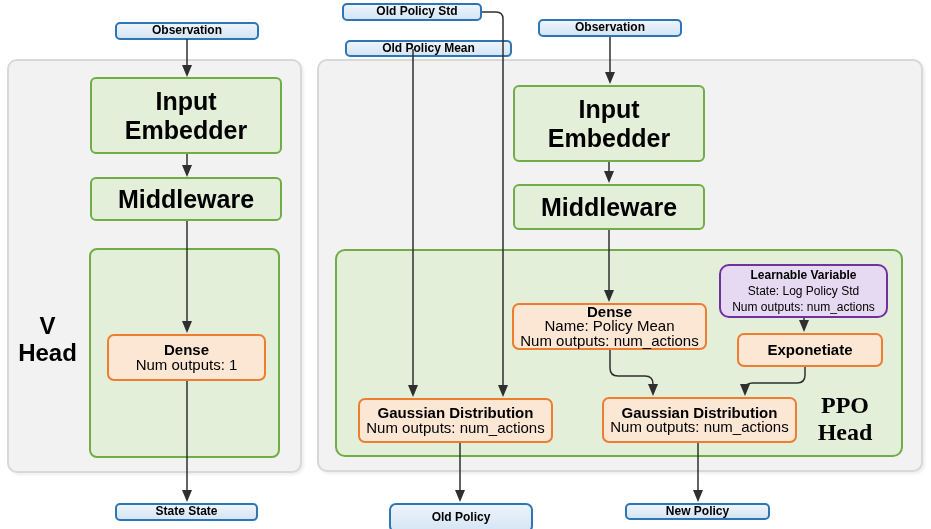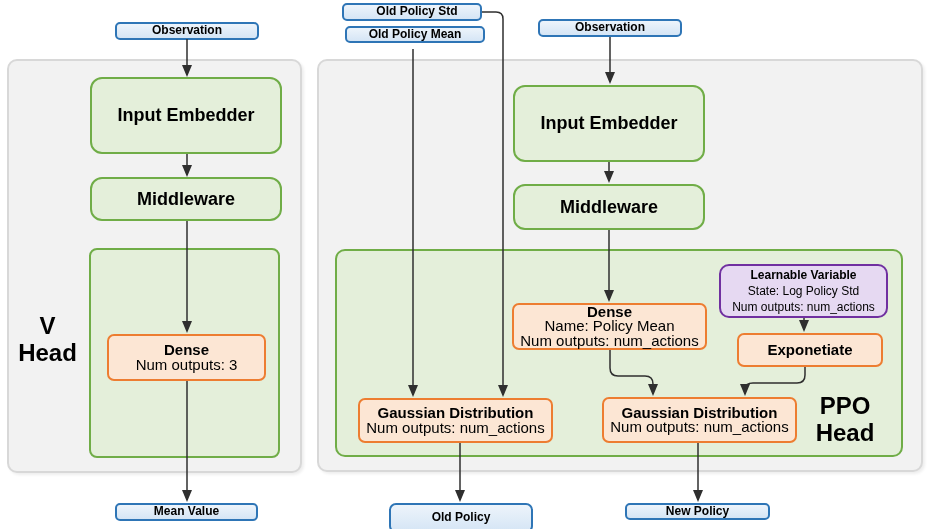--- a/index.html
+++ b/index.html
@@ -15,21 +15,21 @@
     text-align:center;line-height:1.15;
   }
   .blue-label{
     background:linear-gradient(180deg,#edf4fb 0%,var(--blue_fill,#d5e5f5) 100%);
     border:2px solid var(--blue_border,#2e75b6);
     border-radius:5px;font-weight:bold;font-size:12px;color:var(--text_color,#000);
   }
   .green-box{
     background:var(--green_fill,#e4efda);
     border:2px solid var(--green_border,#70ad47);
-    border-radius:12px;font-weight:bold;font-size:18px;
+    border-radius:6px;font-weight:bold;font-size:25px;
   }
   .green-container{
     background:var(--green_fill,#e4efda);
     border:2.5px solid var(--green_border,#70ad47);
     border-radius:10px;
   }
   .gray-container{
     background:var(--gray_fill,#f2f2f2);
     border:2px solid var(--gray_border,#d8d8d8);
     border-radius:10px;
@@ -76,41 +76,41 @@
   <div class="box green-box" style="left:90px;top:77px;width:192px;height:77px;">
     <span>Input Embedder</span>
   </div>
 
   <div class="box green-box" style="left:90px;top:177px;width:192px;height:44px;">
     <span>Middleware</span>
   </div>
 
   <div class="box orange-box" style="left:107px;top:334px;width:159px;height:47px;">
     <div class="t-bold ln">Dense</div>
-    <div class="ln">Num outputs: 3</div>
+    <div class="ln">Num outputs: 1</div>
   </div>
 
   <div class="box blue-label" style="left:115px;top:503px;width:143px;height:18px;">
-    <span>Mean Value</span>
+    <span>State State</span>
   </div>
 
   <div class="abs gray-container" style="left:317px;top:59px;width:606px;height:413px;"></div>
 
   <div class="abs green-container" style="left:335px;top:249px;width:568px;height:208px;"></div>
 
-  <div class="head-label" style="left:804px;top:392px;width:82px;">
+  <div class="head-label" style="left:804px;top:392px;width:82px;font-family:Liberation Serif, serif;">
     <div>PPO</div>
     <div>Head</div>
   </div>
 
   <div class="box blue-label" style="left:342px;top:3px;width:140px;height:18px;padding-left:10px;">
     <span>Old Policy Std</span>
   </div>
 
-  <div class="box blue-label" style="left:345px;top:26px;width:140px;height:17px;">
+  <div class="box blue-label" style="left:345px;top:40px;width:167px;height:17px;">
     <span>Old Policy Mean</span>
   </div>
 
   <div class="box blue-label" style="left:538px;top:19px;width:144px;height:18px;">
     <span>Observation</span>
   </div>
 
   <div class="box green-box" style="left:513px;top:85px;width:192px;height:77px;">
     <span>Input Embedder</span>
   </div>

